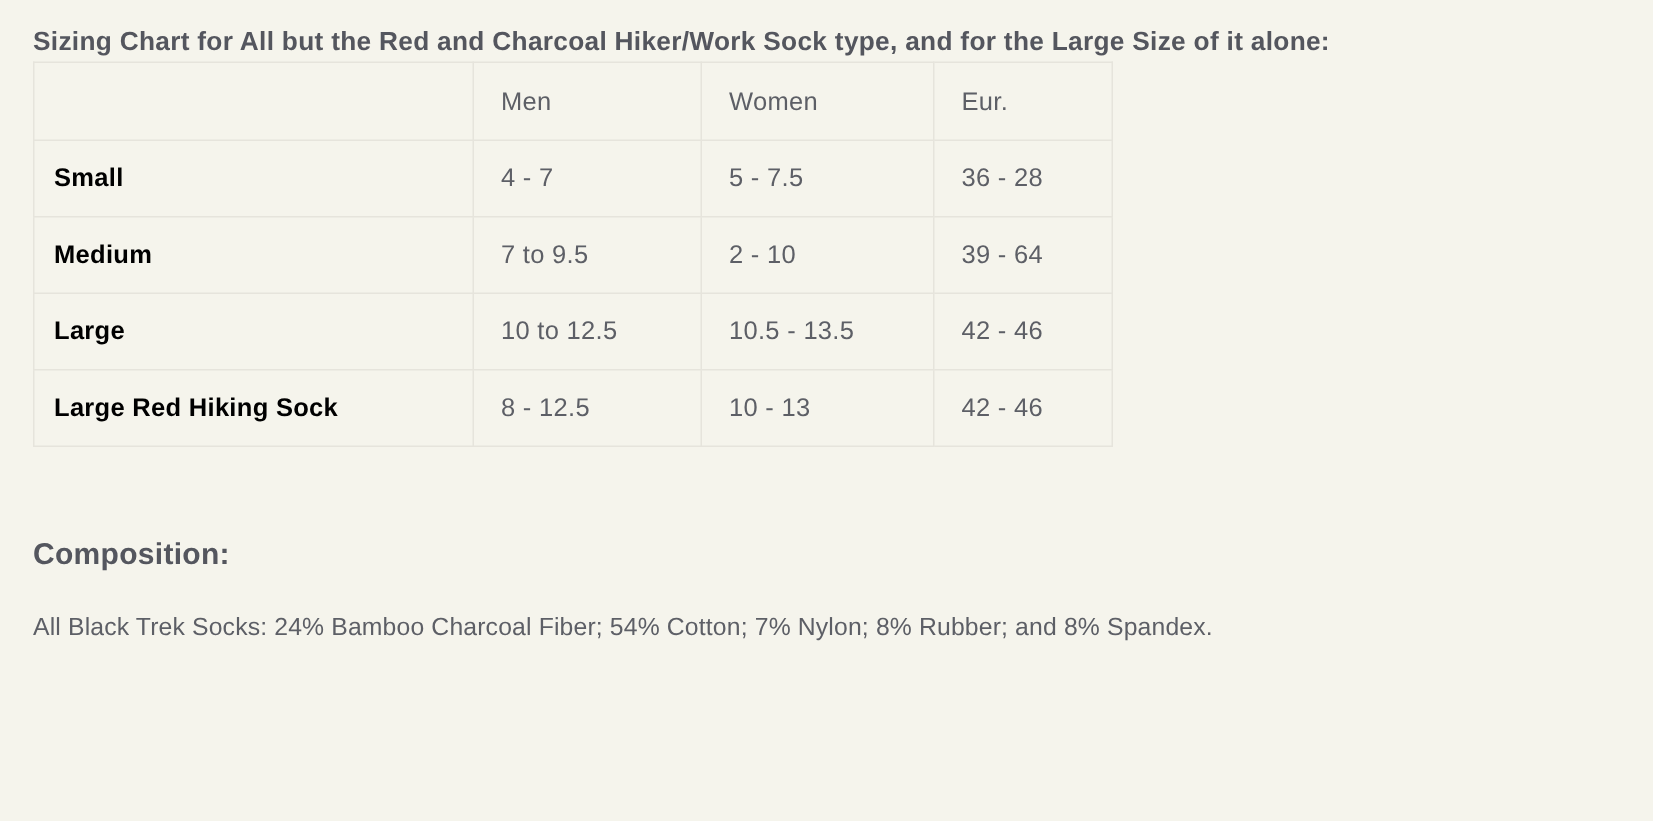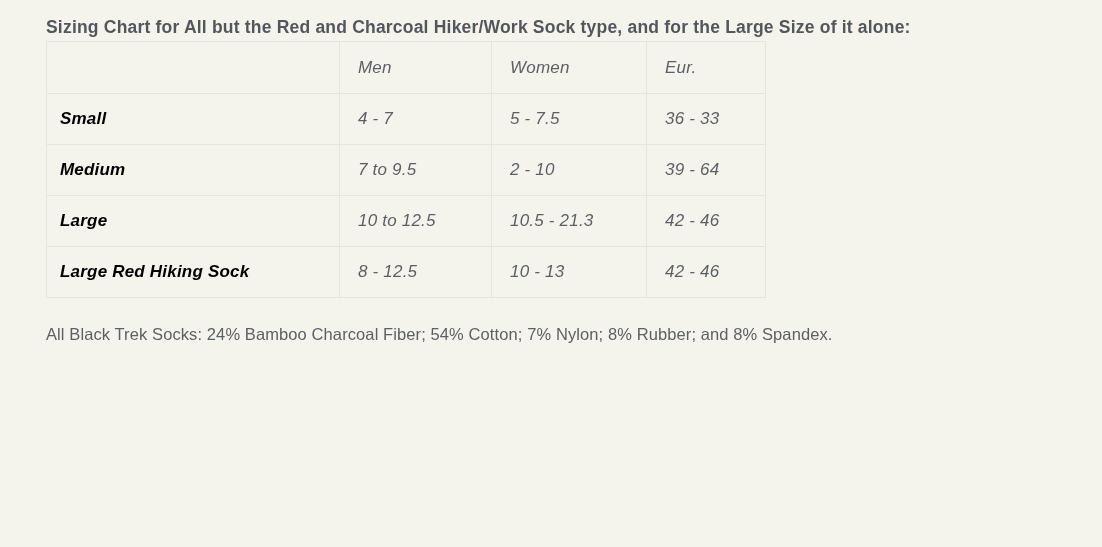--- a/index.html
+++ b/index.html
@@ -8,21 +8,20 @@
   }
   body {
     width: 1102px;
     height: 547px;
     background: #f5f4ec;
     font-family: "Liberation Sans", "DejaVu Sans", sans-serif;
     overflow: hidden;
   }
   .content {
     padding: 16px 30px 0 22px;
-    margin-left: 24px;
   }
   .page-title {
     font-size: 17.5px;
     font-weight: 700;
     color: #54565e;
     letter-spacing: 0.2px;
     line-height: 23px;
     margin: 0 0 2px 0;
   }
   table.sizing-table {
@@ -39,21 +38,20 @@
     font-size: 17px;
     font-weight: 400;
     color: #5d5f66;
     text-align: left;
     vertical-align: middle;
     padding: 0 0 0 18px;
     height: 50px;
     letter-spacing: 0.2px;
     white-space: nowrap;
     overflow: hidden;
-    font-style: italic;
   }
   .sizing-table thead th {
     height: 51px;
   }
   .sizing-table td.row-label, .sizing-table th.row-label {
     font-weight: 700;
     color: #000000;
     padding-left: 13px;
   }
   .composition-heading {
@@ -96,41 +94,42 @@
         <th>Men</th>
         <th>Women</th>
         <th>Eur.</th>
       </tr>
     </thead>
     <tbody>
       <tr>
         <td class="row-label">Small</td>
         <td>4 - 7</td>
         <td>5 - 7.5</td>
-        <td>36 - 33</td>
+        <td>36 - 28</td>
       </tr>
       <tr>
         <td class="row-label">Medium</td>
         <td>7 to 9.5</td>
         <td>2 - 10</td>
         <td>39 - 64</td>
       </tr>
       <tr>
         <td class="row-label">Large</td>
         <td>10 to 12.5</td>
-        <td>10.5 - 21.3</td>
+        <td>10.5 - 13.5</td>
         <td>42 - 46</td>
       </tr>
       <tr>
         <td class="row-label">Large Red Hiking Sock</td>
         <td>8 - 12.5</td>
         <td>10 - 13</td>
         <td>42 - 46</td>
       </tr>
     </tbody>
   </table>
 
+  <h2 class="composition-heading">Composition:</h2>
 
 
 
   <p class="composition-paragraph">All Black Trek Socks: 24% Bamboo Charcoal Fiber; 54% Cotton; 7% Nylon; 8% Rubber; and 8% Spandex.</p>
 
 </div>
 
 </body></html>

